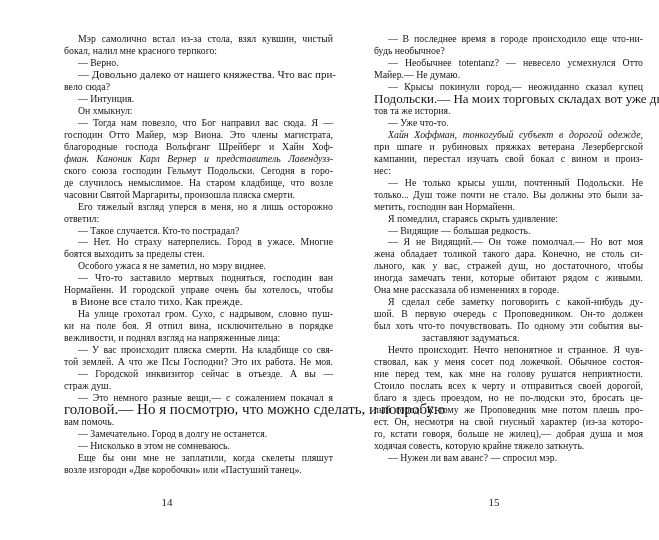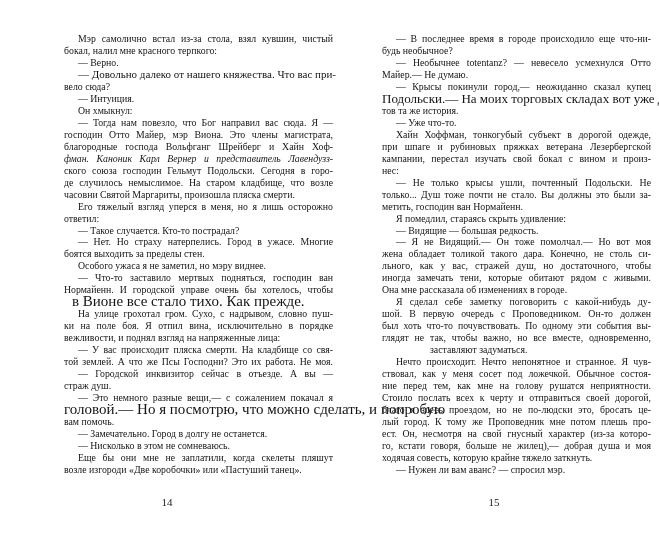--- a/index.html
+++ b/index.html
@@ -1,20 +1,20 @@
 <!DOCTYPE html>
 <html><head>
 <meta charset="utf-8">
 <style>
   html, body { margin: 0; padding: 0; background: #ffffff; }
   body { width: 659px; height: 540px; position: relative; overflow: hidden;
          font-family: "Liberation Serif", "DejaVu Serif", serif; color: #141414; }
   .page { position: absolute; top: 33px; width: 269px; }
   .page.left { left: 48px; margin-left: 16px; }
-  .page.right { left: 382px; }
+  .page.right { left: 374px; }
   .line { height: 15.25px; line-height: 15.25px; font-size: 12.4px; white-space: nowrap;
           text-align: justify; text-align-last: justify; overflow: visible; }
   .line.last { text-align-last: left; }
   .line.indent { padding-left: 14px; }
   .pagenum { position: absolute; top: 496px; font-size: 11px; width: 40px; text-align: center; color: #222; }
   .pagenum.left { left: 147px; }
   .pagenum.right { left: 474px; }
 </style>
 </head>
 <body>
@@ -35,21 +35,21 @@
     <div class="line" style="height: 11.9737px; line-height: 11.9737px; font-size: 9.81842px;">де случилось немыслимое. На старом кладбище, что возле</div>
     <div class="line last" style="height: 11.9737px; line-height: 11.9737px; font-size: 9.81842px;">часовни Святой Маргариты, произошла пляска смерти.</div>
     <div class="line indent" style="height: 11.9737px; line-height: 11.9737px; font-size: 9.81842px;">Его тяжелый взгляд уперся в меня, но я лишь осторожно</div>
     <div class="line last" style="height: 11.9737px; line-height: 11.9737px; font-size: 9.81842px;">ответил:</div>
     <div class="line indent last" style="height: 11.9737px; line-height: 11.9737px; font-size: 9.81842px;">— Такое случается. Кто-то пострадал?</div>
     <div class="line indent" style="height: 11.9737px; line-height: 11.9737px; font-size: 9.81842px;">— Нет. Но страху натерпелись. Город в ужасе. Многие</div>
     <div class="line last" style="height: 11.9737px; line-height: 11.9737px; font-size: 9.81842px;">боятся выходить за пределы стен.</div>
     <div class="line indent last" style="height: 11.9737px; line-height: 11.9737px; font-size: 9.81842px;">Особого ужаса я не заметил, но мэру виднее.</div>
     <div class="line indent" style="height: 11.9737px; line-height: 11.9737px; font-size: 9.81842px;">— Что-то заставило мертвых подняться, господин ван</div>
     <div class="line" style="height: 11.9737px; line-height: 11.9737px; font-size: 9.81842px;">Нормайенн. И городской управе очень бы хотелось, чтобы</div>
-    <div class="line last" style="height: 11.9737px; line-height: 11.9737px; font-size: 15px; padding-left: 8px;">в Вионе все стало тихо. Как прежде.</div>
+    <div class="line last" style="height: 11.9737px; line-height: 11.9737px; font-size: 11px; padding-left: 8px;">в Вионе все стало тихо. Как прежде.</div>
     <div class="line indent" style="height: 11.9737px; line-height: 11.9737px; font-size: 9.81842px;">На улице грохотал гром. Сухо, с надрывом, словно пуш-</div>
     <div class="line" style="height: 11.9737px; line-height: 11.9737px; font-size: 9.81842px;">ки на поле боя. Я отпил вина, исключительно в порядке</div>
     <div class="line last" style="height: 11.9737px; line-height: 11.9737px; font-size: 9.81842px;">вежливости, и поднял взгляд на напряженные лица:</div>
     <div class="line indent" style="height: 11.9737px; line-height: 11.9737px; font-size: 9.81842px;">— У вас происходит пляска смерти. На кладбище со свя-</div>
     <div class="line" style="height: 11.9737px; line-height: 11.9737px; font-size: 9.81842px;">той землей. А что же Псы Господни? Это их работа. Не моя.</div>
     <div class="line indent" style="height: 11.9737px; line-height: 11.9737px; font-size: 9.81842px;">— Городской инквизитор сейчас в отъезде. А вы —</div>
     <div class="line last" style="height: 11.9737px; line-height: 11.9737px; font-size: 9.81842px;">страж душ.</div>
     <div class="line indent" style="height: 11.9737px; line-height: 11.9737px; font-size: 9.81842px;">— Это немного разные вещи,— с сожалением покачал я</div>
     <div class="line" style="height: 11.9737px; line-height: 11.9737px; font-size: 15px;">головой.— Но я посмотрю, что можно сделать, и попробую</div>
     <div class="line last" style="height: 11.9737px; line-height: 11.9737px; font-size: 9.81842px;">вам помочь.</div>
@@ -60,38 +60,37 @@
   </div>
 <div class="page right" id="right-page">
     <div class="line indent" style="height: 11.9737px; line-height: 11.9737px; font-size: 9.81842px;">— В последнее время в городе происходило еще что-ни-</div>
     <div class="line last" style="height: 11.9737px; line-height: 11.9737px; font-size: 9.81842px;">будь необычное?</div>
     <div class="line indent" style="height: 11.9737px; line-height: 11.9737px; font-size: 9.81842px;">— Необычнее totentanz? — невесело усмехнулся Отто</div>
     <div class="line last" style="height: 11.9737px; line-height: 11.9737px; font-size: 9.81842px;">Майер.— Не думаю.</div>
     <div class="line indent" style="height: 11.9737px; line-height: 11.9737px; font-size: 9.81842px;">— Крысы покинули город,— неожиданно сказал купец</div>
     <div class="line" style="height: 11.9737px; line-height: 11.9737px; font-size: 13px;">Подольски.— На моих торговых складах вот уже две недели</div>
     <div class="line last" style="height: 11.9737px; line-height: 11.9737px; font-size: 9.81842px;">тов та же история.</div>
     <div class="line indent last" style="height: 11.9737px; line-height: 11.9737px; font-size: 9.81842px;">— Уже что-то.</div>
-    <div class="line indent" style="height: 11.9737px; line-height: 11.9737px; font-size: 9.81842px;">Хайн Хоффман, тонкогубый субъект в дорогой одежде,</div>
+    <div class="line indent" style="height: 11.9737px; line-height: 11.9737px; font-size: 9.81842px; font-style: italic;">Хайн Хоффман, тонкогубый субъект в дорогой одежде,</div>
     <div class="line" style="height: 11.9737px; line-height: 11.9737px; font-size: 9.81842px;">при шпаге и рубиновых пряжках ветерана Лезербергской</div>
     <div class="line" style="height: 11.9737px; line-height: 11.9737px; font-size: 9.81842px;">кампании, перестал изучать свой бокал с вином и произ-</div>
     <div class="line last" style="height: 11.9737px; line-height: 11.9737px; font-size: 9.81842px;">нес:</div>
     <div class="line indent" style="height: 11.9737px; line-height: 11.9737px; font-size: 9.81842px;">— Не только крысы ушли, почтенный Подольски. Не</div>
     <div class="line" style="height: 11.9737px; line-height: 11.9737px; font-size: 9.81842px;">только... Душ тоже почти не стало. Вы должны это были за-</div>
     <div class="line last" style="height: 11.9737px; line-height: 11.9737px; font-size: 9.81842px;">метить, господин ван Нормайенн.</div>
     <div class="line indent last" style="height: 11.9737px; line-height: 11.9737px; font-size: 9.81842px;">Я помедлил, стараясь скрыть удивление:</div>
     <div class="line indent last" style="height: 11.9737px; line-height: 11.9737px; font-size: 9.81842px;">— Видящие — большая редкость.</div>
     <div class="line indent" style="height: 11.9737px; line-height: 11.9737px; font-size: 9.81842px;">— Я не Видящий.— Он тоже помолчал.— Но вот моя</div>
     <div class="line" style="height: 11.9737px; line-height: 11.9737px; font-size: 9.81842px;">жена обладает толикой такого дара. Конечно, не столь си-</div>
     <div class="line" style="height: 11.9737px; line-height: 11.9737px; font-size: 9.81842px;">льного, как у вас, стражей душ, но достаточного, чтобы</div>
     <div class="line" style="height: 11.9737px; line-height: 11.9737px; font-size: 9.81842px;">иногда замечать тени, которые обитают рядом с живыми.</div>
     <div class="line last" style="height: 11.9737px; line-height: 11.9737px; font-size: 9.81842px;">Она мне рассказала об изменениях в городе.</div>
     <div class="line indent" style="height: 11.9737px; line-height: 11.9737px; font-size: 9.81842px;">Я сделал себе заметку поговорить с какой-нибудь ду-</div>
     <div class="line" style="height: 11.9737px; line-height: 11.9737px; font-size: 9.81842px;">шой. В первую очередь с Проповедником. Он-то должен</div>
     <div class="line" style="height: 11.9737px; line-height: 11.9737px; font-size: 9.81842px;">был хоть что-то почувствовать. По одному эти события вы-</div>
-    <div class="line" style="height: 11.9737px; line-height: 11.9737px; font-size: 9.81842px;">глядят не так, чтобы важно, но все вместе, одновременно,</div>
     <div class="line last" style="height: 11.9737px; line-height: 11.9737px; font-size: 9.81842px; margin-left: 48px;">заставляют задуматься.</div>
     <div class="line indent" style="height: 11.9737px; line-height: 11.9737px; font-size: 9.81842px;">Нечто происходит. Нечто непонятное и странное. Я чув-</div>
     <div class="line" style="height: 11.9737px; line-height: 11.9737px; font-size: 9.81842px;">ствовал, как у меня сосет под ложечкой. Обычное состоя-</div>
     <div class="line" style="height: 11.9737px; line-height: 11.9737px; font-size: 9.81842px;">ние перед тем, как мне на голову рушатся неприятности.</div>
     <div class="line" style="height: 11.9737px; line-height: 11.9737px; font-size: 9.81842px;">Стоило послать всех к черту и отправиться своей дорогой,</div>
     <div class="line" style="height: 11.9737px; line-height: 11.9737px; font-size: 9.81842px;">благо я здесь проездом, но не по-людски это, бросать це-</div>
     <div class="line" style="height: 11.9737px; line-height: 11.9737px; font-size: 9.81842px;">лый город. К тому же Проповедник мне потом плешь про-</div>
     <div class="line" style="height: 11.9737px; line-height: 11.9737px; font-size: 9.81842px;">ест. Он, несмотря на свой гнусный характер (из-за которо-</div>
     <div class="line" style="height: 11.9737px; line-height: 11.9737px; font-size: 9.81842px;">го, кстати говоря, больше не жилец),— добрая душа и моя</div>
     <div class="line last" style="height: 11.9737px; line-height: 11.9737px; font-size: 9.81842px;">ходячая совесть, которую крайне тяжело заткнуть.</div>

